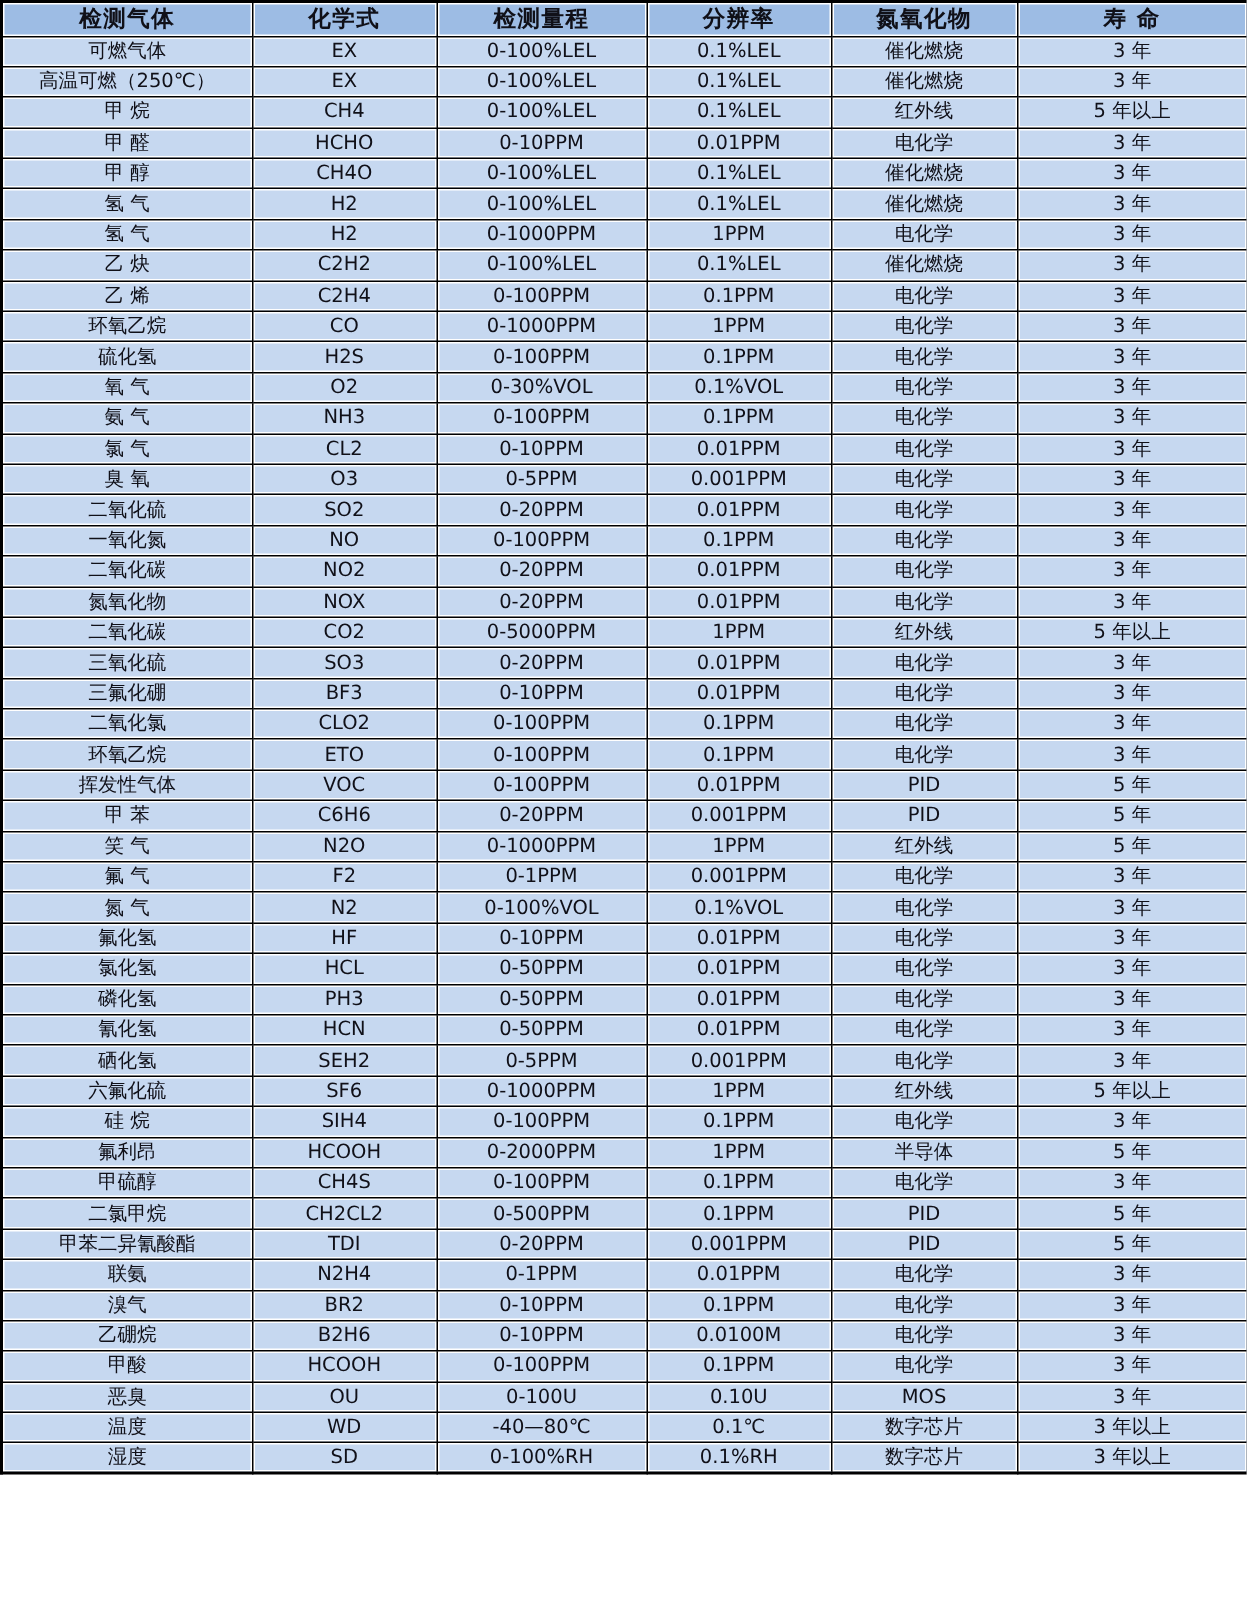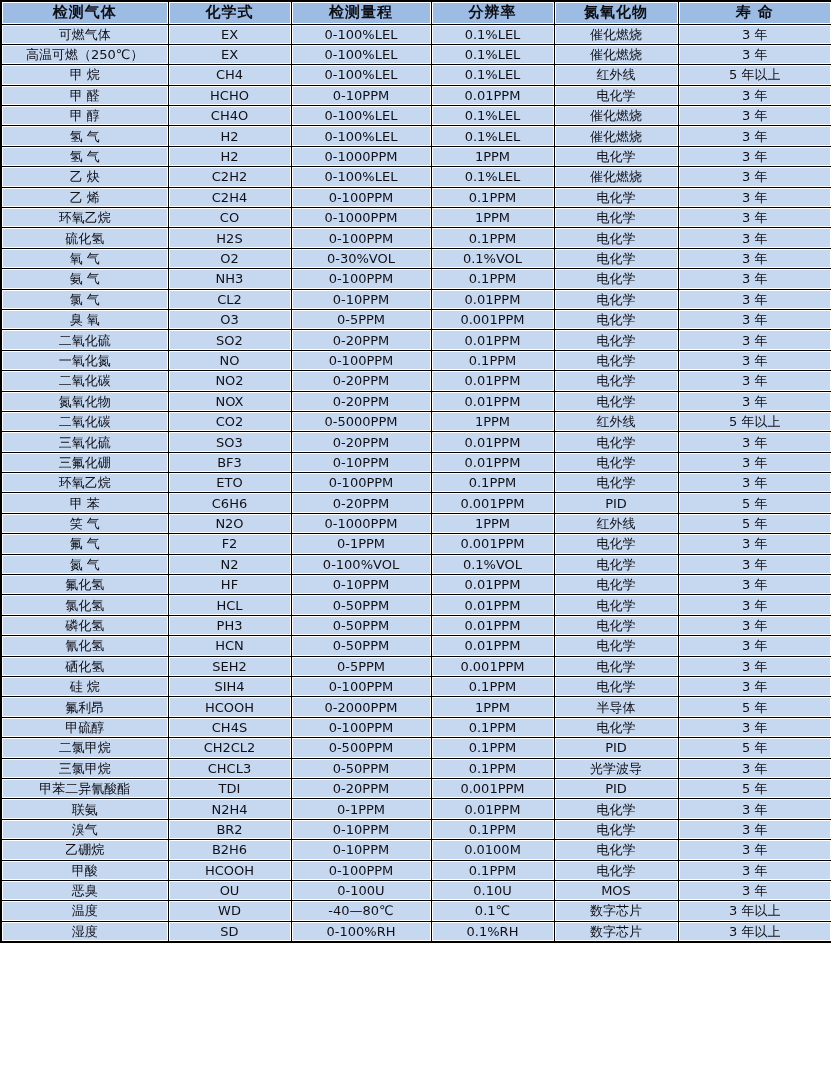--- a/index.html
+++ b/index.html
@@ -248,26 +248,42 @@
         </tr>
         <tr>
           <td>三氟化硼</td>
           <td>BF3</td>
           <td>0-10PPM</td>
           <td>0.01PPM</td>
           <td>电化学</td>
           <td>3 年</td>
         </tr>
         <tr>
+          <td>二氧化氯</td>
+          <td>CLO2</td>
+          <td>0-100PPM</td>
+          <td>0.1PPM</td>
+          <td>电化学</td>
+          <td>3 年</td>
+        </tr>
+        <tr>
           <td>环氧乙烷</td>
           <td>ETO</td>
           <td>0-100PPM</td>
           <td>0.1PPM</td>
           <td>电化学</td>
           <td>3 年</td>
+        </tr>
+        <tr>
+          <td>挥发性气体</td>
+          <td>VOC</td>
+          <td>0-100PPM</td>
+          <td>0.01PPM</td>
+          <td>PID</td>
+          <td>5 年</td>
         </tr>
         <tr>
           <td>甲 苯</td>
           <td>C6H6</td>
           <td>0-20PPM</td>
           <td>0.001PPM</td>
           <td>PID</td>
           <td>5 年</td>
         </tr>
         <tr>
@@ -328,20 +344,28 @@
         </tr>
         <tr>
           <td>硒化氢</td>
           <td>SEH2</td>
           <td>0-5PPM</td>
           <td>0.001PPM</td>
           <td>电化学</td>
           <td>3 年</td>
         </tr>
         <tr>
+          <td>六氟化硫</td>
+          <td>SF6</td>
+          <td>0-1000PPM</td>
+          <td>1PPM</td>
+          <td>红外线</td>
+          <td>5 年以上</td>
+        </tr>
+        <tr>
           <td>硅 烷</td>
           <td>SIH4</td>
           <td>0-100PPM</td>
           <td>0.1PPM</td>
           <td>电化学</td>
           <td>3 年</td>
         </tr>
         <tr>
           <td>氟利昂</td>
           <td>HCOOH</td>
@@ -358,28 +382,20 @@
           <td>电化学</td>
           <td>3 年</td>
         </tr>
         <tr>
           <td>二氯甲烷</td>
           <td>CH2CL2</td>
           <td>0-500PPM</td>
           <td>0.1PPM</td>
           <td>PID</td>
           <td>5 年</td>
-        </tr>
-        <tr>
-          <td>三氯甲烷</td>
-          <td>CHCL3</td>
-          <td>0-50PPM</td>
-          <td>0.1PPM</td>
-          <td>光学波导</td>
-          <td>3 年</td>
         </tr>
         <tr>
           <td>甲苯二异氰酸酯</td>
           <td>TDI</td>
           <td>0-20PPM</td>
           <td>0.001PPM</td>
           <td>PID</td>
           <td>5 年</td>
         </tr>
         <tr>

